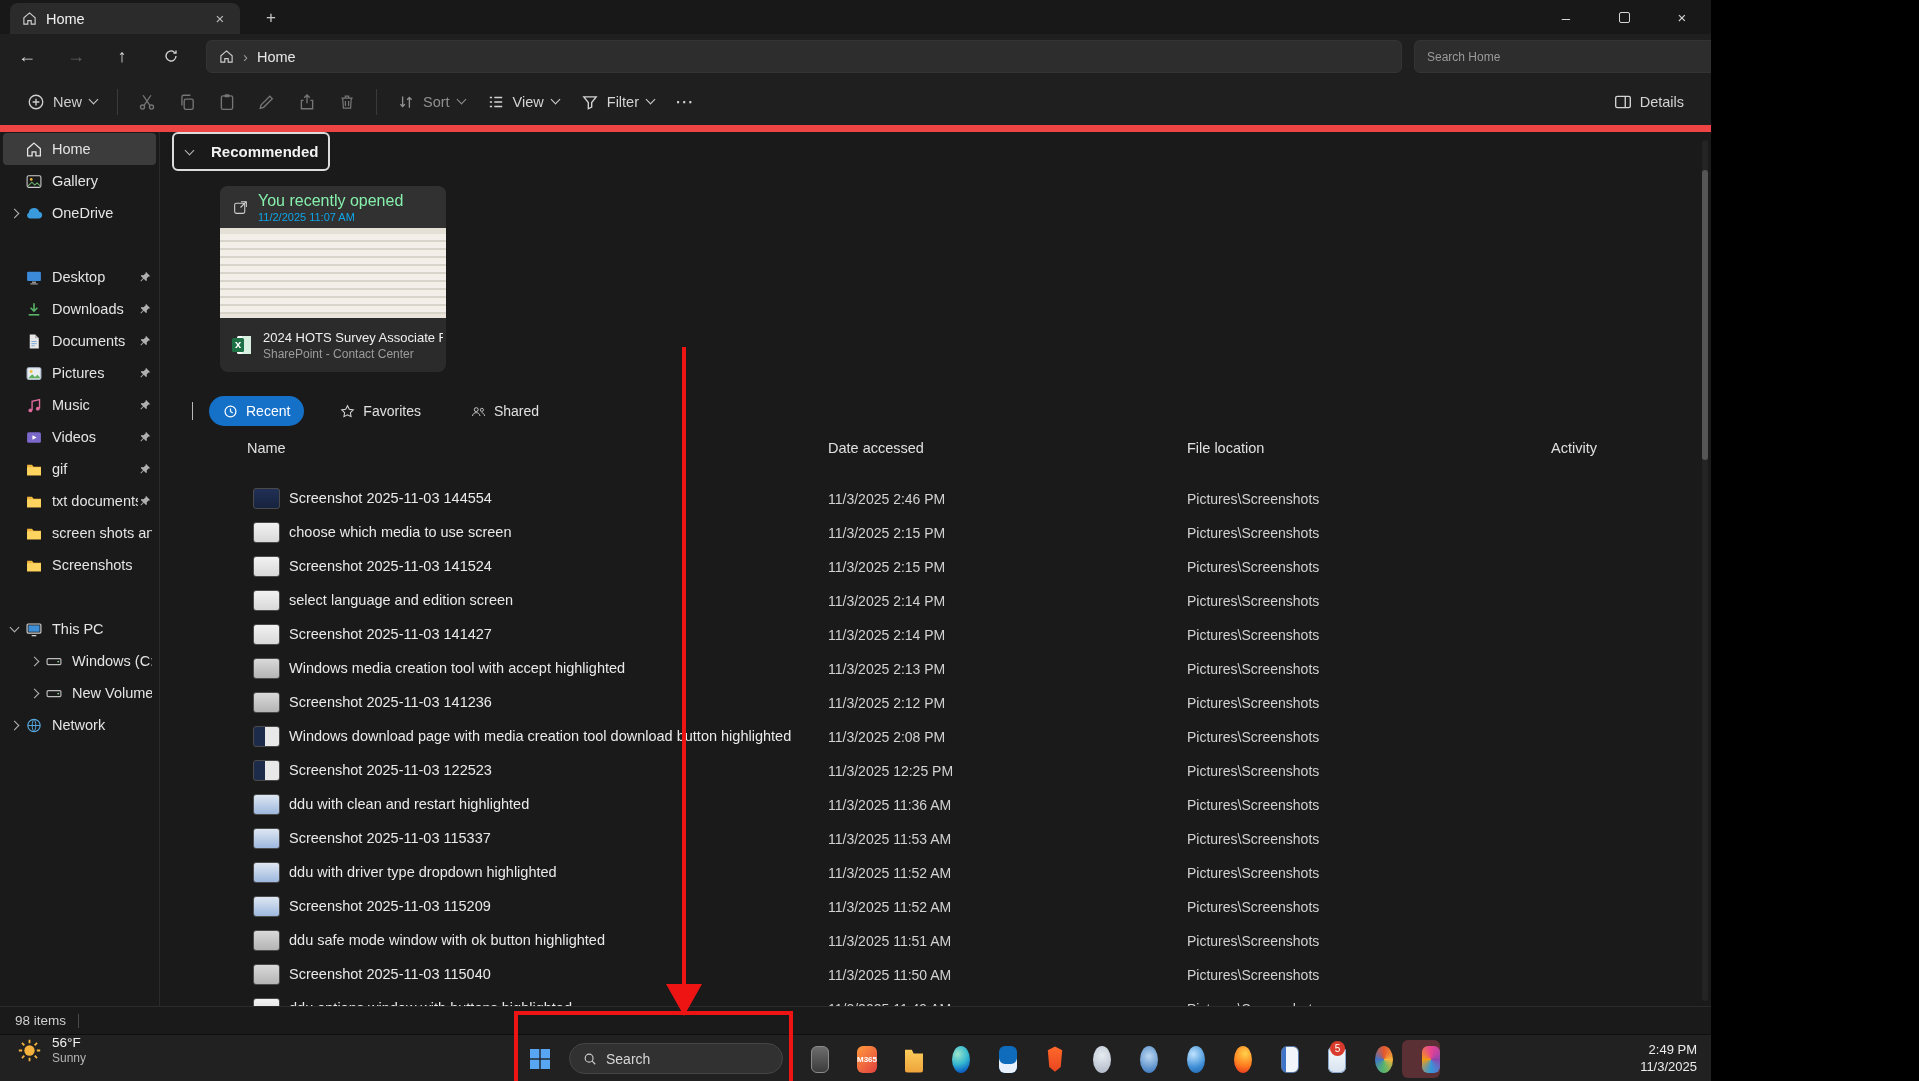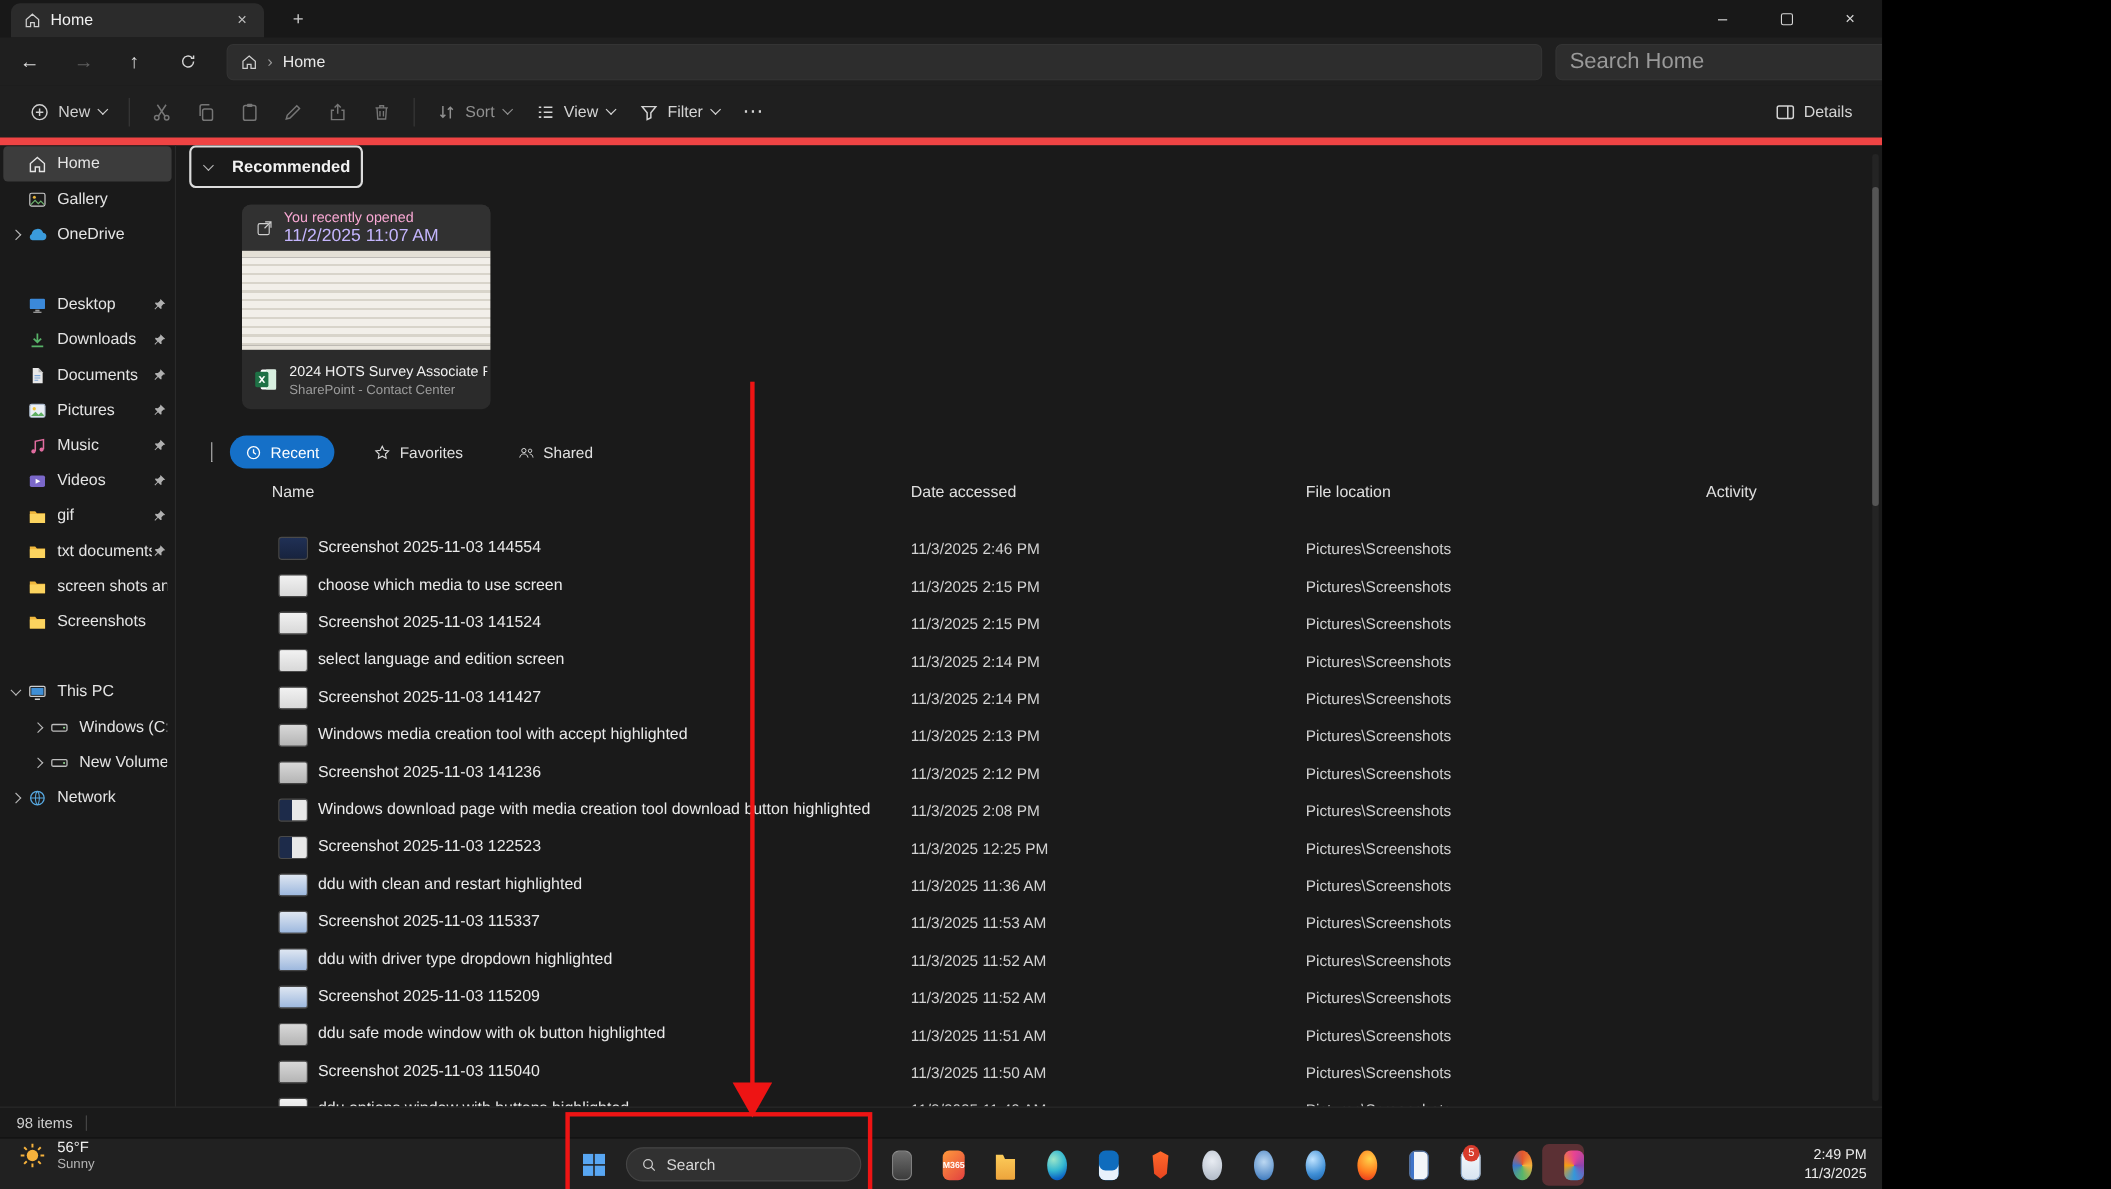--- a/index.html
+++ b/index.html
@@ -23,21 +23,21 @@
   
   .navbar { position:absolute; left:0; top:34px; right:0; height:44px; background:#1f1f1f; }
   .nav-btn { position:absolute; top:4px; width:38px; height:36px; border-radius:5px; display:flex; align-items:center; justify-content:center; font-size:18px; color:#dcdcdc; }
   .nav-btn.dim { color:#5f5f5f; }
   .nav-refresh-icn { width:16px; height:16px; color:#d6d6d6; }
   .addressbar { position:absolute; left:206px; top:6px; width:1196px; height:33px; background:#2d2d2d; border:1px solid #343434; border-radius:6px; display:flex; align-items:center; gap:9px; padding:0 12px; }
   .ab-home { width:15px; height:15px; color:#cfcfcf; flex:none; }
   .ab-sep { color:#9a9a9a; font-size:15px; }
   .ab-crumb { font-size:14.5px; color:#e8e8e8; }
   .searchbar { position:absolute; left:1414px; top:6px; width:489px; height:33px; background:#2d2d2d; border:1px solid #343434; border-radius:6px; display:flex; align-items:center; padding:0 12px; }
-  .searchbar input { flex:1; background:transparent; border:0; outline:0; color:#fca5a5; font-size:20px; font-family:inherit; }
+  .searchbar input { flex:1; background:transparent; border:0; outline:0; color:#fca5a5; font-size:12px; font-family:inherit; }
   .searchbar input::placeholder { color:#9a9a9a; }
   .sb-icn { width:15px; height:15px; color:#b0b0b0; flex:none; }
 
   
   .toolbar { position:absolute; left:0; top:78px; right:0; height:54px; background:#1f1f1f; border-bottom:7px solid #ef4444; display:flex; align-items:center; padding:0 16px; }
   .tbtn { display:flex; align-items:center; gap:8px; padding:8px 11px; border-radius:5px; font-size:14.5px; white-space:nowrap; }
   .tico { width:40px; height:34px; display:flex; align-items:center; justify-content:center; border-radius:5px; color:#767676; }
   .tico .i18, .tbtn .i18 { width:18px; height:18px; }
   .i18 { width:18px; height:18px; }
   .tsep { width:1px; height:26px; background:#3a3a3a; margin:0 9px; flex:none; }
@@ -68,22 +68,22 @@
   .rec-box { position:absolute; left:11px; top:0; width:158px; height:39px; border:2px solid #dcdcdc; border-radius:6px; display:flex; align-items:center; gap:11px; padding:0 11px; }
   .rec-label { font-weight:bold; font-size:15px; color:#f2f2f2; }
   .pagbtn { position:absolute; top:3px; width:28px; height:28px; background:#2a2a2a; border-radius:6px; display:flex; align-items:center; justify-content:center; }
   .pagbtn .chev { visibility:visible; margin:0; border-color:#9a9a9a; }
   .pag-prev { left:1670px; } .pag-prev .chev { transform:rotate(135deg); margin-left:3px; }
   .pag-next { left:1702px; } .pag-next .chev { transform:rotate(-45deg); margin-right:3px; }
 
   .card { position:absolute; left:59px; top:54px; width:226px; height:186px; background:#2b2b2b; border-radius:8px; overflow:hidden; }
   .card-top { height:42px; background:#313131; display:flex; align-items:center; gap:9px; padding:0 12px; }
   .ext-icn { width:17px; height:17px; color:#cfcfcf; flex:none; }
-  .ct1 { font-size:13px; color:#f9a8d4; }
-  .ct2 { font-size:16px; color:#c4b5fd; margin-top:1px; }
+  .ct1 { font-size:16px; color:#86efac; }
+  .ct2 { font-size:11px; color:#0ea5e9; margin-top:1px; }
   .card-thumb { height:90px; background:repeating-linear-gradient(180deg,#f2efe9 0 6px,#d8d4ca 6px 8px); border-top:6px solid #e4e0d6; border-bottom:4px solid #e9e5dc; }
   .card-bot { height:54px; display:flex; align-items:center; gap:9px; padding:0 10px; }
   .xls-icn { width:24px; height:24px; flex:none; }
   .cb1 { font-size:13px; color:#f0f0f0; white-space:nowrap; overflow:hidden; max-width:180px; }
   .cb2 { font-size:12px; color:#9c9c9c; margin-top:2px; }
 
   .tabs-row { position:absolute; left:0; top:263px; height:32px; display:flex; align-items:center; }
   .sec-chev { margin-left:31px; margin-right:16px; }
   .sec-chev .chev { visibility:visible; margin:0; }
   .tab-pill { display:flex; align-items:center; gap:8px; height:30px; padding:0 14px; border-radius:15px; margin-right:22px; font-size:14px; color:#e0e0e0; }

